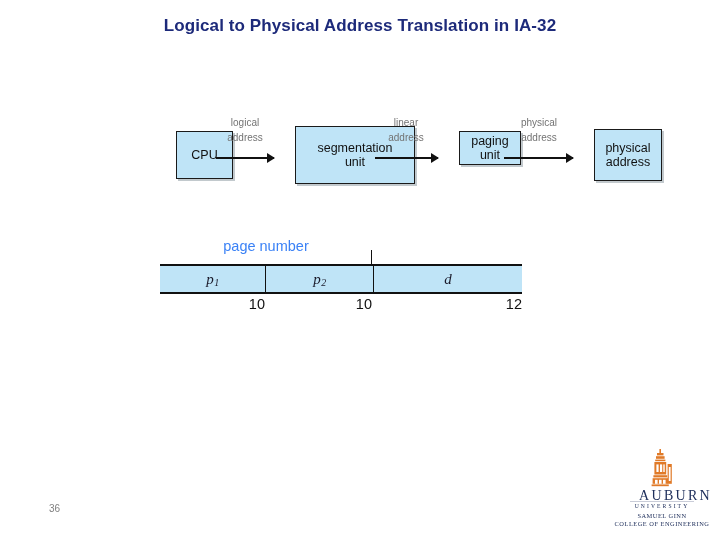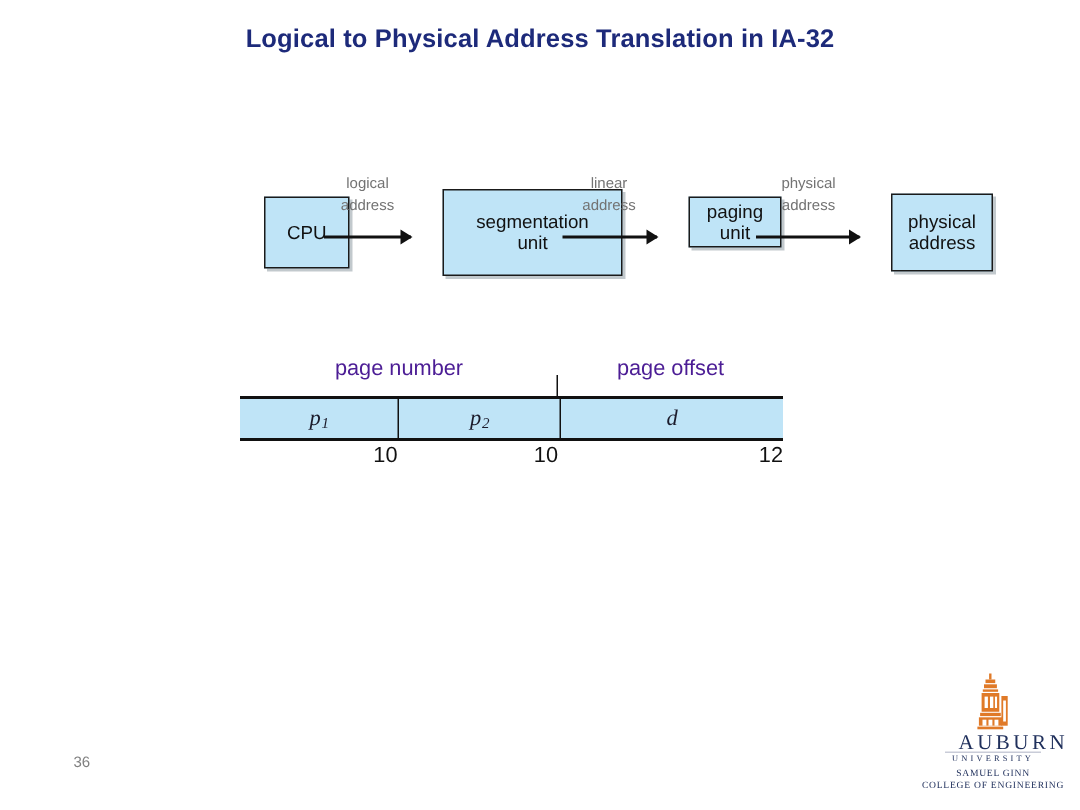--- a/index.html
+++ b/index.html
@@ -106,21 +106,21 @@
     width: 362px;
     height: 90px;
   }
   .addr-head {
     position: absolute;
     top: 0;
     height: 22px;
     text-align: center;
     font-family: "Liberation Sans", sans-serif;
     font-size: 14.5px;
-    color: #4c1d95;
+    color: #3b82f6;
     white-space: nowrap;
   }
   .head-num { left: 0px;   width: 212px; }
   .head-off { left: 212px; width: 150px; }
 
   .addr-bar {
     position: absolute;
     left: 0;
     top: 26px;
     width: 362px;
@@ -293,21 +293,20 @@
     <div>
       <span>physical</span>
       <span>address</span>
     </div>
   </div>
 </div>
 
 <div class="addrfig">
 
   <div class="addr-head head-num">page number</div>
-  <div class="addr-head head-off">page offset</div>
 
   <div class="divider-tick"></div>
 
   <div class="addr-bar">
     <div class="addr-cell c1">
       <span>p</span>
         <sub>1</sub>
     </div>
     <div class="addr-cell c2">
       <span>p</span>

